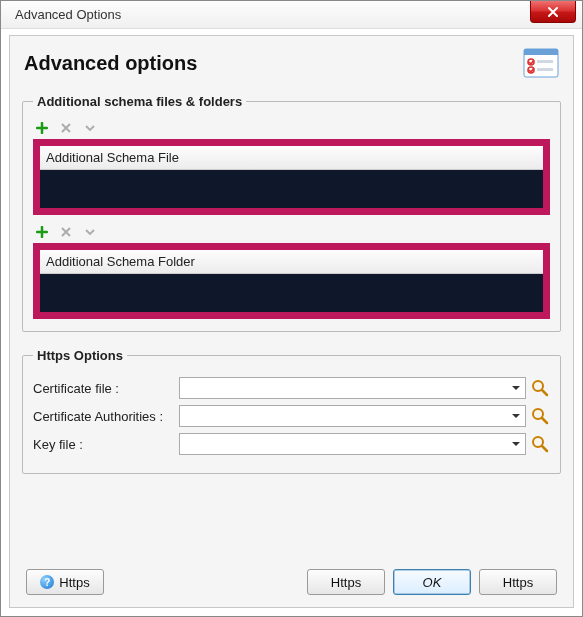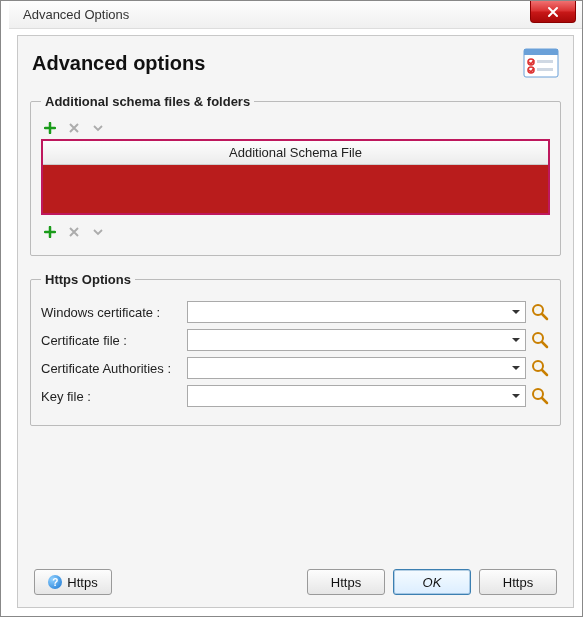--- a/index.html
+++ b/index.html
@@ -12,21 +12,20 @@
     height: 617px;
     overflow: hidden;
   }
   .window {
     background: #fff;
     border: 1px solid #888;
     width: 583px;
     height: 617px;
     display: flex;
     flex-direction: column;
-    padding-left: 8px;
   }
   .titlebar {
     height: 28px;
     background: linear-gradient(to bottom, #fdfdfd, #f0f0f0);
     border-bottom: 1px solid #ddd;
     display: flex;
     align-items: center;
     padding-left: 14px;
     position: relative;
   }
@@ -102,25 +101,24 @@
   .tb-btn {
     width: 14px;
     height: 14px;
     display: flex;
     align-items: center;
     justify-content: center;
     cursor: pointer;
   }
   .tb-btn.disabled { opacity: 0.45; cursor: default; }
   .list {
-    border: 2px solid #be185d;
-    background: #b91c1c;
+    border: 7px solid #be185d;
+    background: #0f172a;
     height: 76px;
     overflow: hidden;
-    text-align: center;
   }
   .list-header {
     background: linear-gradient(to bottom, #fdfdfd, #ececec);
     border-bottom: 1px solid #ccc;
     padding: 4px 6px;
     font-size: 13px;
     color: #222;
   }
   .form-row {
     display: flex;
@@ -276,45 +274,28 @@
             <svg width="12" height="12" viewBox="0 0 12 12">
               <path d="M2 2 L10 10 M10 2 L2 10" stroke="#555" stroke-width="2"></path>
             </svg>
           </span>
           <span class="tb-btn disabled">
             <svg width="12" height="12" viewBox="0 0 12 12">
               <path d="M2 4 L6 8 L10 4" stroke="#555" stroke-width="1.8" fill="none"></path>
             </svg>
           </span>
         </div>
+        <div class="list">
+          <div class="list-header">Additional Schema Folder</div>
+        </div>
       </fieldset>
 
       <fieldset>
         <legend>Https Options</legend>
 
-        <div class="form-row">
-          <span class="form-label">Windows certificate :</span>
-          <div class="form-input-wrap">
-            <div class="combo">
-              <input type="text" value="" style="">
-              <span class="combo-arrow">
-                <svg width="10" height="10" viewBox="0 0 10 10">
-                    <path d="M1 3 L5 7 L9 3" fill="#333"></path>
-                  </svg>
-              </span>
-            </div>
-            <span class="browse-btn">
-              <svg width="18" height="18" viewBox="0 0 18 18">
-                <circle cx="7" cy="7" r="5" fill="none" stroke="#c97f00" stroke-width="2"></circle>
-                <path d="M11 11 L16 16" stroke="#c97f00" stroke-width="2.5" stroke-linecap="round"></path>
-                <circle cx="6" cy="6" r="1.4" fill="#fff6d0"></circle>
-              </svg>
-            </span>
-          </div>
-        </div>
 
         <div class="form-row">
           <span class="form-label">Certificate file :</span>
           <div class="form-input-wrap">
             <div class="combo">
               <input type="text" value="" style="">
               <span class="combo-arrow">
                 <svg width="10" height="10" viewBox="0 0 10 10">
                     <path d="M1 3 L5 7 L9 3" fill="#333"></path>
                   </svg>

